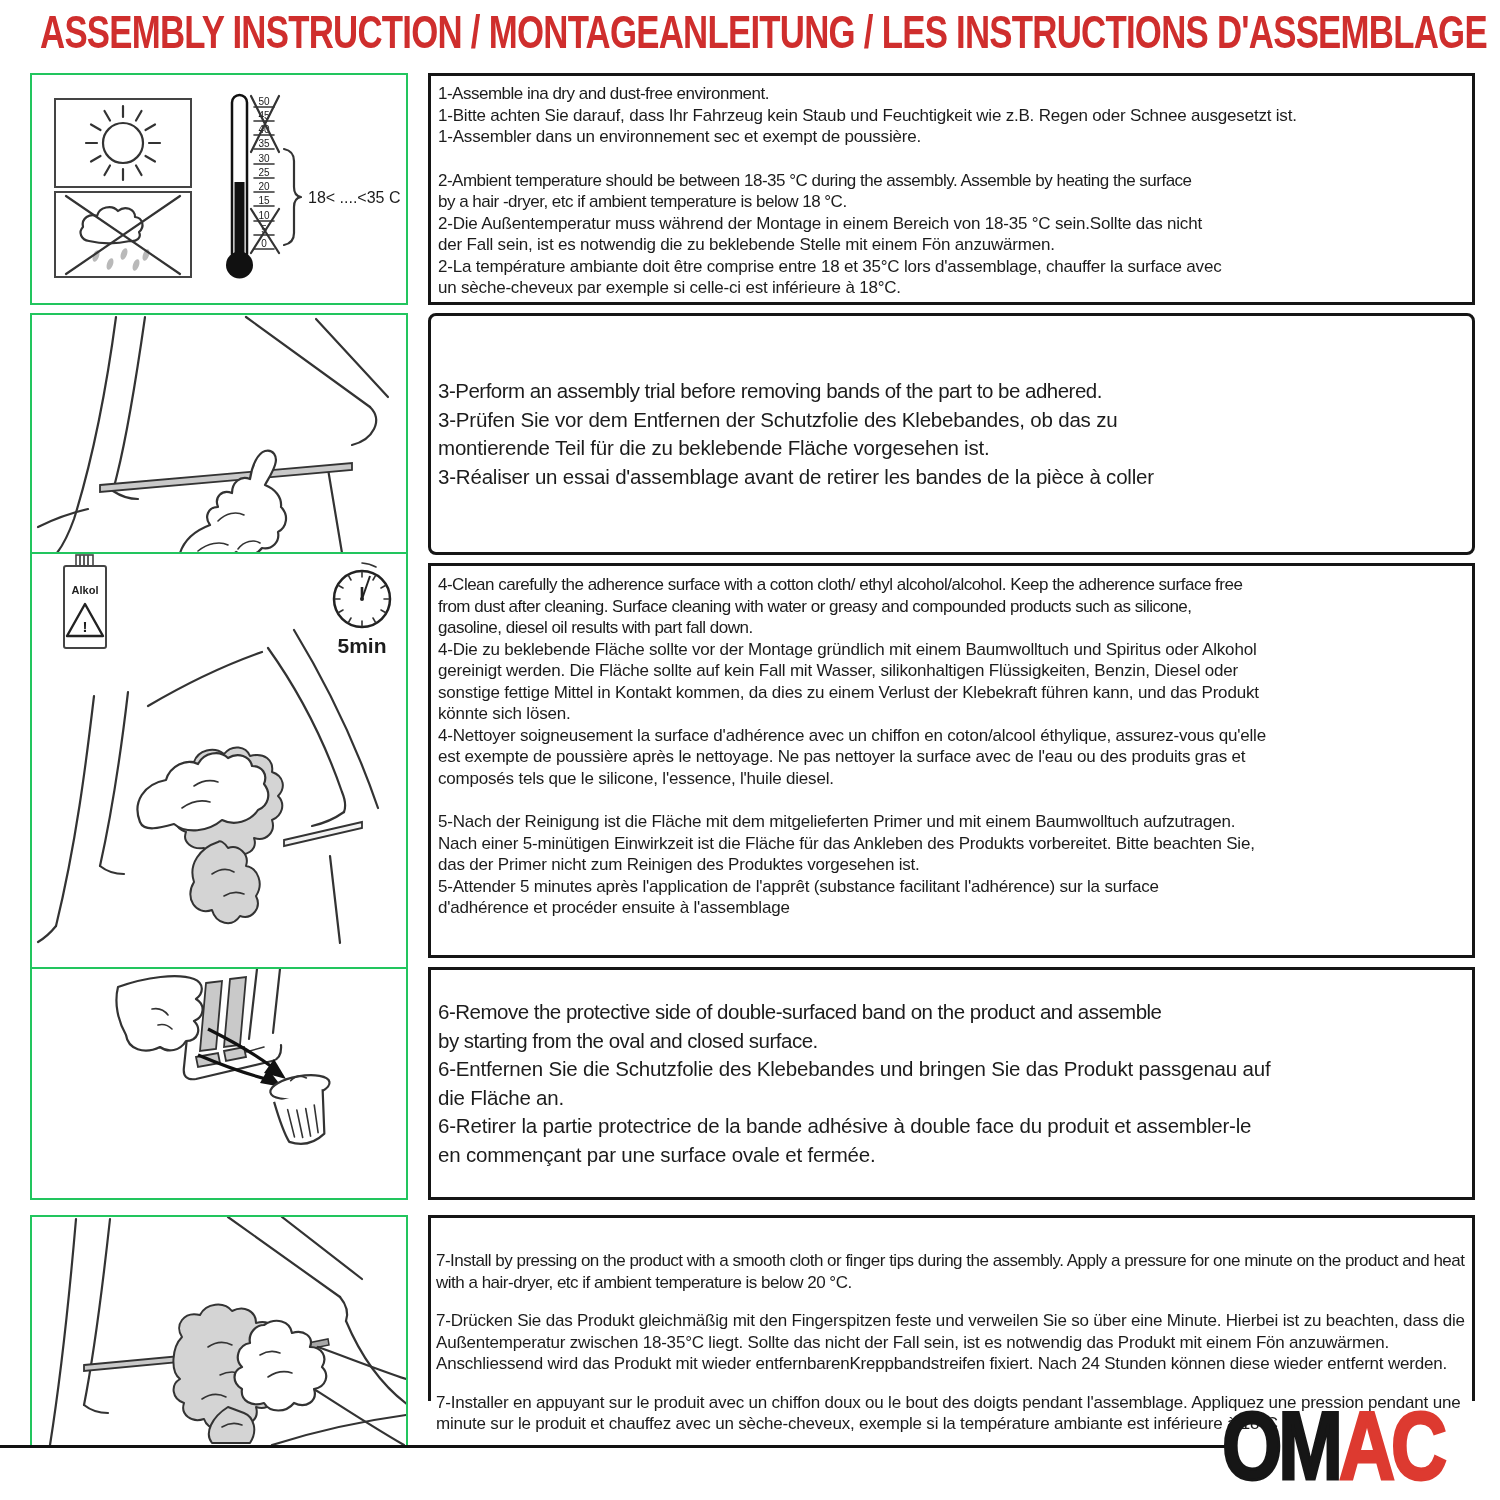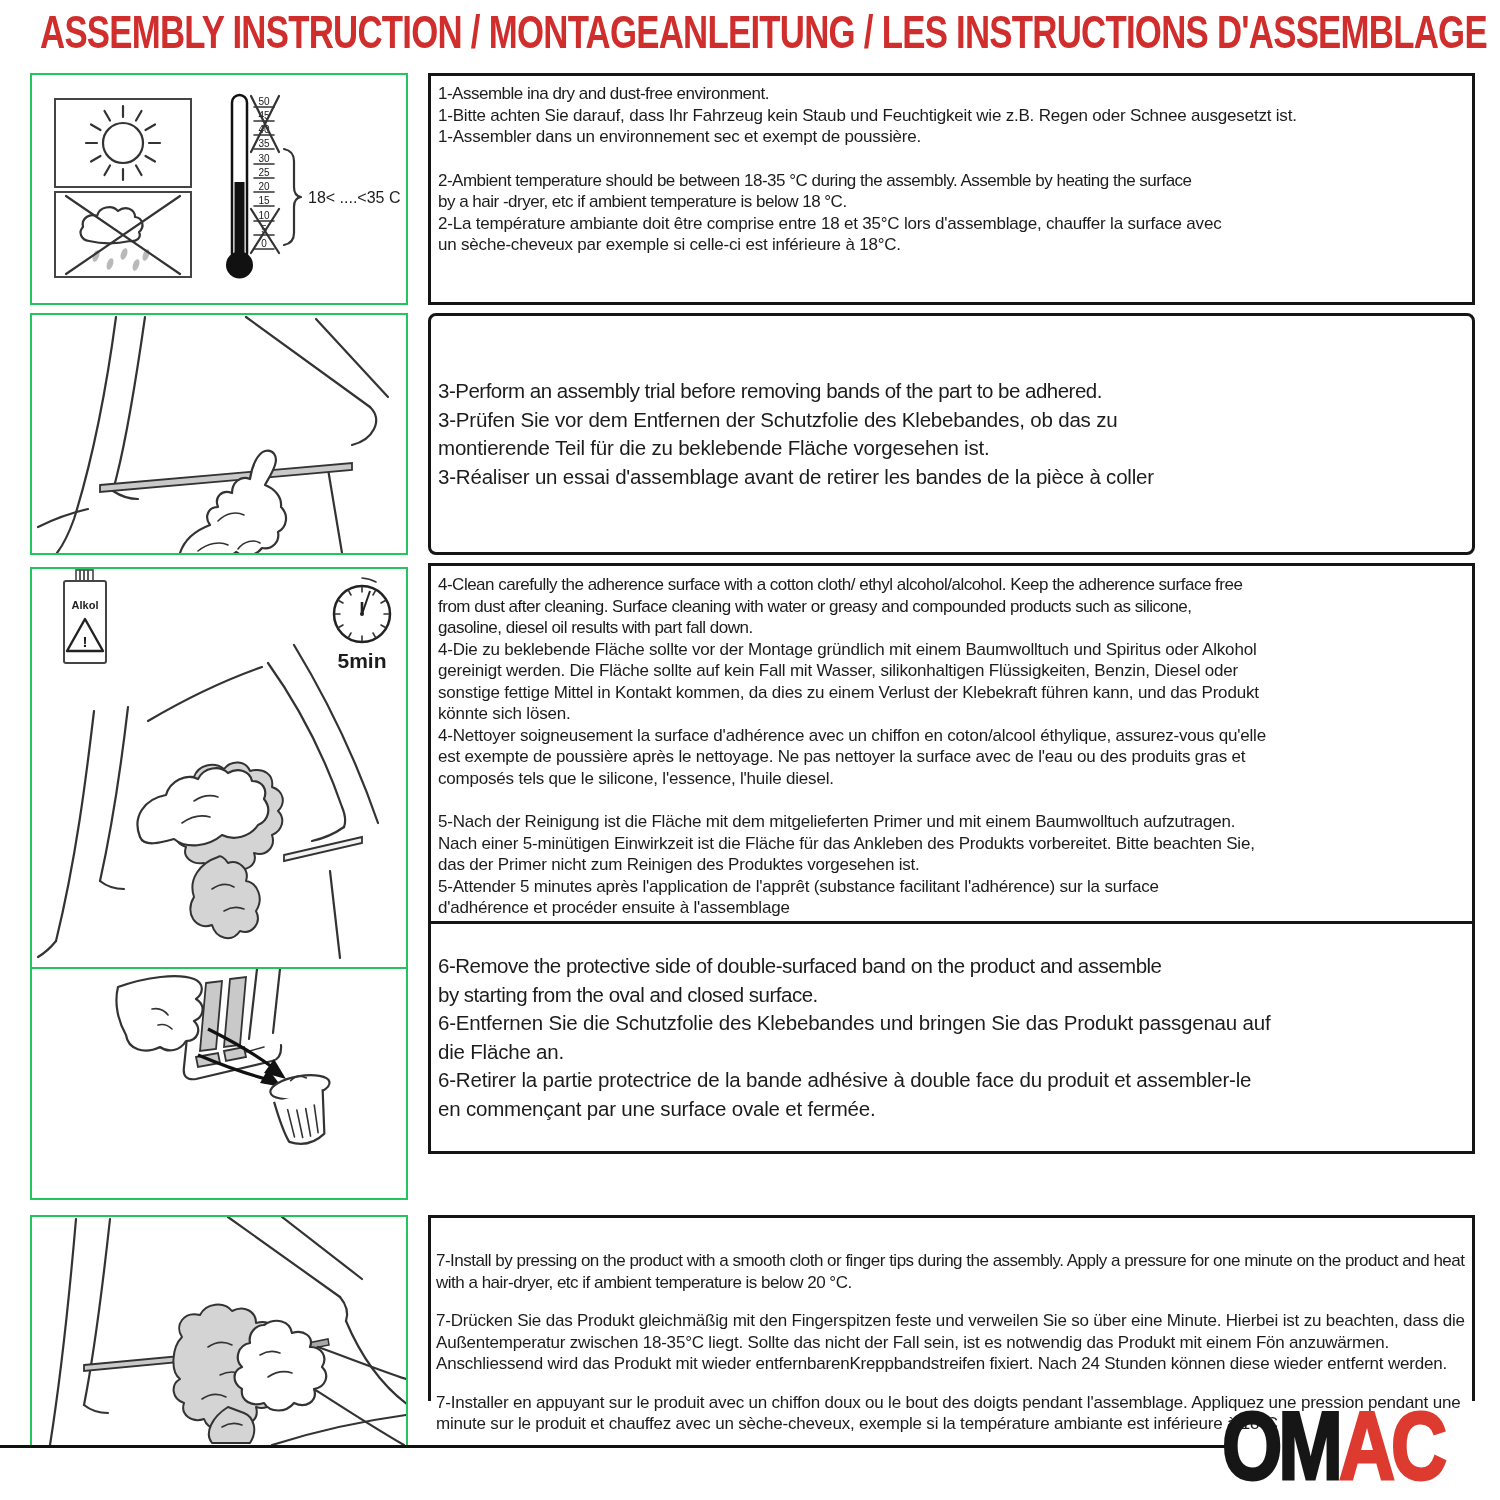--- a/index.html
+++ b/index.html
@@ -6,36 +6,36 @@
   #page{position:relative;width:1500px;height:1500px;background:#ffffff;overflow:hidden;
         font-family:"Liberation Sans",sans-serif;color:#1c1c1c;}
   
   .title{position:absolute;left:40px;top:4px;font-size:47px;font-weight:bold;color:#cf2e2d;
          white-space:nowrap;letter-spacing:-1px;transform:scaleX(0.74);transform-origin:left top;}
   
   .figbox{position:absolute;left:30px;width:378px;background:#fff;border:2px solid #22c55e;box-sizing:border-box;}
   .figbox svg{display:block;}
   #fig1{top:73px;height:232px;}
   #fig2{top:313px;height:242px;}
-  #fig3{top:567px;height:490px;}
+  #fig3{top:552px;height:490px;}
   #fig4{top:967px;height:233px;}
   #fig5{top:1215px;height:233px;}
   
   .tblock{position:absolute;left:428px;width:1047px;background:#fff;border:3px solid #151515;
           box-sizing:border-box;padding:7px 4px 0 7px;}
   .tblock p{margin:0;white-space:pre-line;}
   .txt-sm{font-size:17px;line-height:21.5px;letter-spacing:-0.2px;}
   .txt-lg{font-size:20.5px;line-height:28.5px;letter-spacing:-0.2px;}
   .b{font-weight:normal;letter-spacing:-0.5px;}
   .center-v{display:flex;flex-direction:column;justify-content:center;padding-top:0;}
   .gap{height:22px;}
   #tb1{top:73px;height:232px;}
   #tb2{top:313px;height:242px;border-radius:8px;}
   #tb3{top:563px;height:395px;padding-top:8px;}
-  #tb4{top:921px;height:233px;}
+  #tb4{top:967px;height:233px;}
   #tb5-frame{position:absolute;left:428px;top:1215px;width:1047px;height:186px;box-sizing:border-box;
              border:3px solid #151515;border-bottom:none;background:transparent;}
   #tb5-text{position:absolute;left:436px;top:1233px;width:1032px;}
   
   .rule{position:absolute;left:0;top:1445px;width:1225px;height:3px;background:#111;}
   .logo{position:absolute;left:1222px;top:1398px;font-weight:bold;font-size:97px;line-height:95px;
         letter-spacing:-5px;transform:scaleX(0.80);transform-origin:left top;white-space:nowrap;}
   .logo .lk{color:#161616;-webkit-text-stroke:3px #161616;}
   .logo .lr{color:#dd3a30;-webkit-text-stroke:3px #dd3a30;}
   
@@ -239,20 +239,22 @@
     </svg>
   </div>
 
   <div class="tblock txt-sm" id="tb1">
     <p class="b">1-Assemble ina dry and dust-free environment.</p>
     <p>1-Bitte achten Sie darauf, dass Ihr Fahrzeug kein Staub und Feuchtigkeit wie z.B. Regen oder Schnee ausgesetzt ist.</p>
     <p>1-Assembler dans un environnement sec et exempt de poussière.</p>
     <div class="gap"></div>
     <p class="b">2-Ambient temperature should be between 18-35 °C  during the assembly. Assemble by heating the surface
 by a hair -dryer, etc if ambient temperature is below 18 °C.</p>
+    <p>2-Die Außentemperatur muss während der Montage in einem Bereich von 18-35 °C  sein.Sollte das nicht
+der Fall sein, ist es notwendig die zu beklebende Stelle mit einem Fön anzuwärmen.</p>
     <p>2-La température ambiante doit être comprise entre 18 et 35°C lors d'assemblage, chauffer la surface avec
 un sèche-cheveux par exemple si celle-ci est inférieure à 18°C.</p>
   </div>
 
   <div class="tblock txt-lg center-v" id="tb2">
     <p class="b">3-Perform an assembly trial before removing bands of the part to be adhered.</p>
     <p>3-Prüfen Sie vor dem Entfernen der Schutzfolie des Klebebandes, ob das zu
 montierende Teil für die zu beklebende Fläche vorgesehen ist.</p>
     <p>3-Réaliser un essai d'assemblage avant de retirer les bandes de la pièce à coller</p>
   </div>

